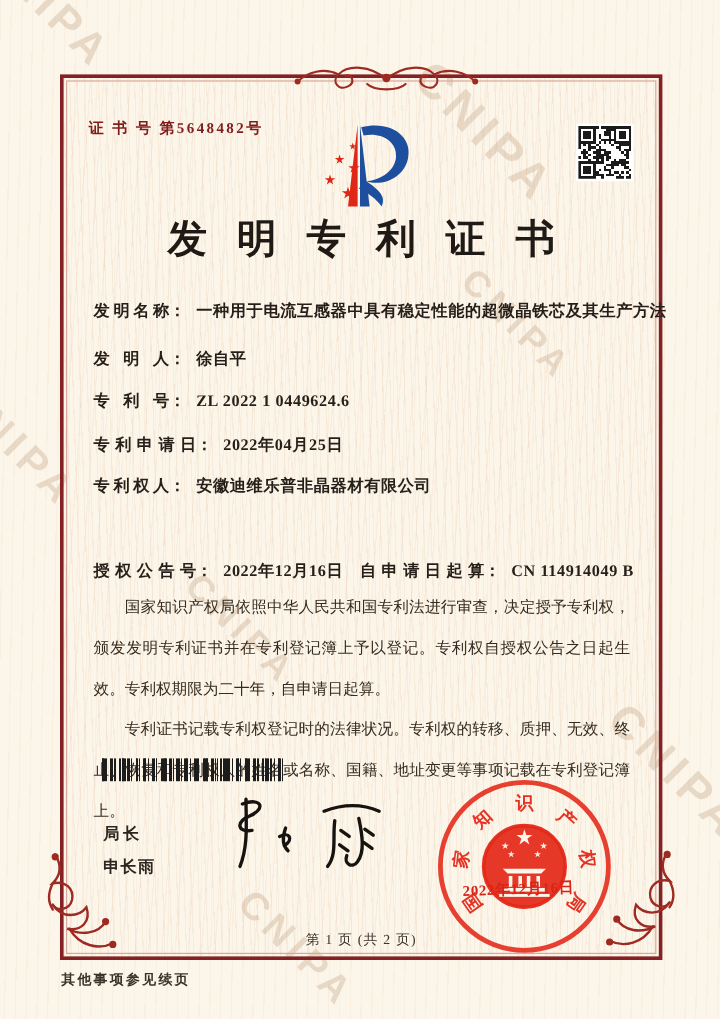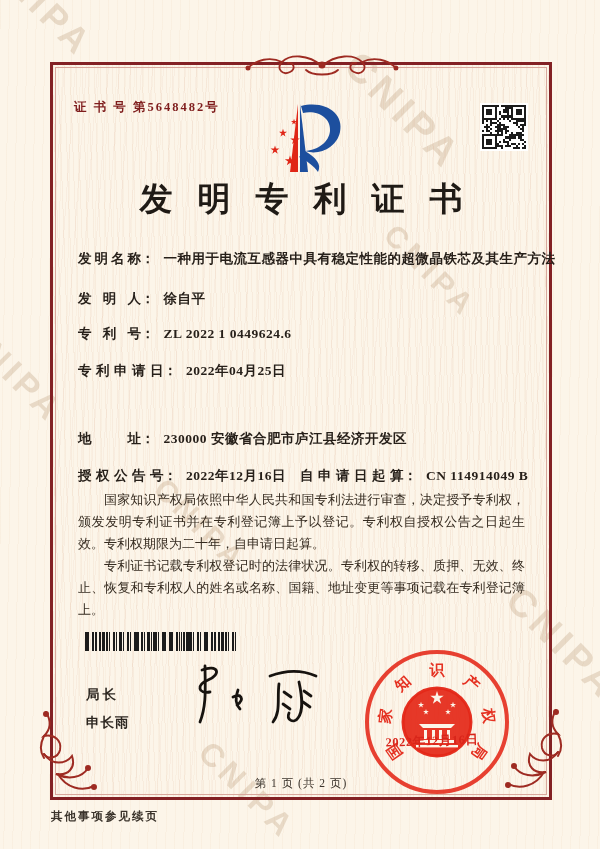--- a/index.html
+++ b/index.html
@@ -40,21 +40,21 @@
   .row{position:absolute;left:78px;z-index:2;font-size:13.5px;font-weight:bold;
     color:#261f19;white-space:nowrap;}
   .flabel{display:inline-block;width:63px;text-align:justify;text-align-last:justify;
     vertical-align:top;}
   .flabel.wide{width:auto;text-align:right;text-align-last:auto;letter-spacing:4.5px;margin-right:-4.5px;}
   .colon{display:inline-block;}
   .fvalue{margin-left:9px;letter-spacing:0.5px;}
   .fvalue2{margin-left:14px;}
   
   .body-text{position:absolute;left:78px;top:489px;width:447px;z-index:2;
-    font-size:13px;line-height:22px;color:#352b20;text-align:justify;}
+    font-size:13px;line-height:34px;color:#352b20;text-align:justify;}
   .body-text p{margin:0;text-indent:2em;}
   
   .barcode{position:absolute;left:85px;top:632px;width:153px;height:19px;z-index:2;
     background-image:
       repeating-linear-gradient(90deg,#1c1c1c 0 2px,transparent 2px 3px,#1c1c1c 3px 4px,transparent 4px 7px),
       repeating-linear-gradient(90deg,#1c1c1c 0 3px,transparent 3px 11px,#1c1c1c 11px 12px,transparent 12px 17px);
   }
   
   .officer-title{position:absolute;left:86px;top:686px;z-index:2;font-size:13.5px;font-weight:bold;
     font-family:"Liberation Sans", sans-serif;color:#2c2620;letter-spacing:3px;}
@@ -397,22 +397,22 @@
   </div>
   <div class="row" style="top:250px;">
     <span class="flabel">发明名称</span><span class="colon">：</span><span class="fvalue">一种用于电流互感器中具有稳定性能的超微晶铁芯及其生产方法</span>
   </div>
   <div class="row" style="top:325px;">
     <span class="flabel">专利号</span><span class="colon">：</span><span class="fvalue">ZL 2022 1 0449624.6</span>
   </div>
   <div class="row" style="top:362px;">
     <span class="flabel wide">专利申请日</span><span class="colon">：</span><span class="fvalue">2022年04月25日</span>
   </div>
-  <div class="row" style="top:430px;">
-    <span class="flabel">地址</span><span class="colon">：</span><span class="fvalue">230000 安徽省合肥市庐江县经济开发区</span>
+  <div class="row" style="top:396px;">
+    <span class="flabel">专利权人</span><span class="colon">：</span><span class="fvalue">安徽迪维乐普非晶器材有限公司</span>
   </div>
   <div class="row" style="top:467px;">
     <span class="flabel wide">授权公告号</span><span class="colon">：</span><span class="fvalue">2022年12月16日</span><span class="flabel wide fvalue2">自申请日起算</span><span class="colon">：</span><span class="fvalue">CN 114914049 B</span>
   </div>
 
   <div class="body-text">
     <p>国家知识产权局依照中华人民共和国专利法进行审查，决定授予专利权，颁发发明专利证书并在专利登记簿上予以登记。专利权自授权公告之日起生效。专利权期限为二十年，自申请日起算。</p>
     <p>专利证书记载专利权登记时的法律状况。专利权的转移、质押、无效、终止、恢复和专利权人的姓名或名称、国籍、地址变更等事项记载在专利登记簿上。</p>
   </div>
 

